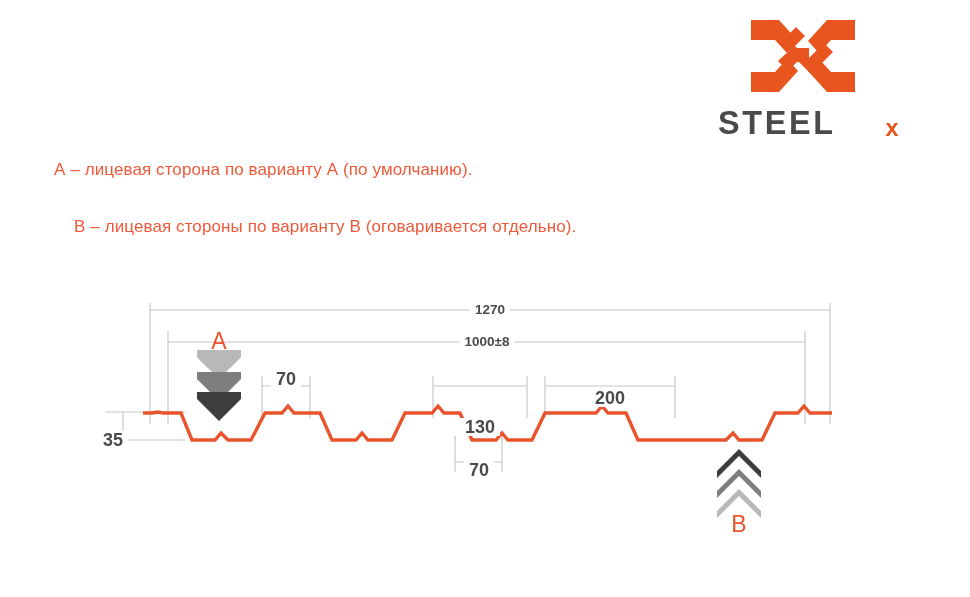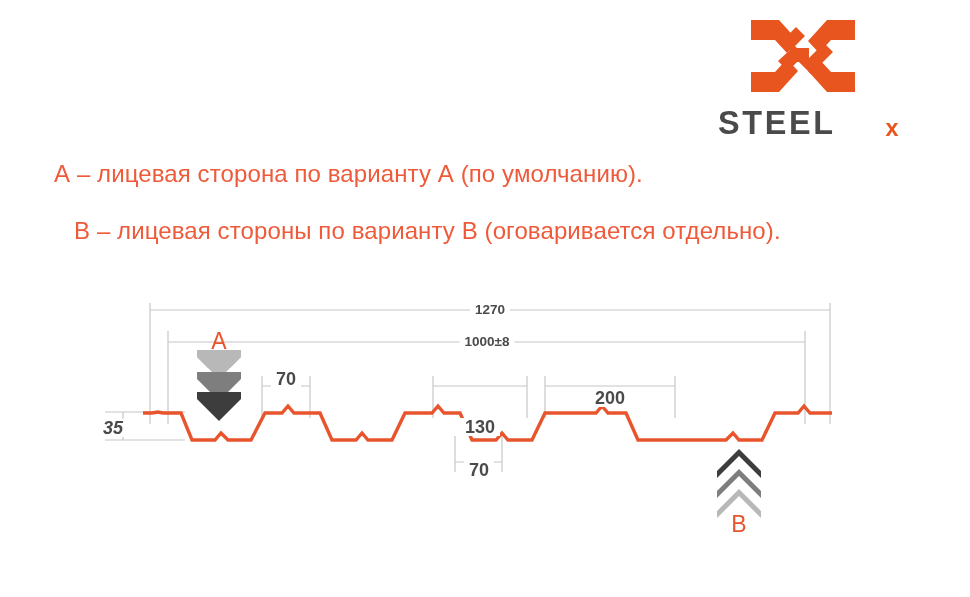--- a/index.html
+++ b/index.html
@@ -38,21 +38,21 @@
     width: 240px;
     height: 36px;
     display: block;
   }
 
   
   .desc-line {
     position: absolute;
     left: 54px;
     color: #ee5a3a;
-    font-size: 24px;
+    font-size: 17px;
     letter-spacing: 0.1px;
     white-space: nowrap;
   }
   #desc-a { top: 160px; }
   #desc-b { top: 217px; margin-left: 20px; }
 
   
   #drawing {
     position: absolute;
     left: 0;
@@ -165,16 +165,16 @@
     <path d="M717 518 L739 496 L761 518 L761 511 L739 489 L717 511 Z" fill="#B8B8B8"></path>
   </g>
 </svg>
 
 <div class="dim-label" style="left:490px; top:310px;">1270</div>
 <div class="dim-label" style="left:487px; top:342px;">1000±8</div>
 <div class="dim-label small" style="left:286px; top:379px;">70</div>
 <div class="dim-label small" style="left:480px; top:379px;margin-top:48px;">130</div>
 <div class="dim-label small" style="left:610px; top:398px;">200</div>
 <div class="dim-label small" style="left:479px; top:470px;">70</div>
-<div class="dim-label small" style="left:113px; top:428px;font-style:italic;">35</div>
+<div class="dim-label small" style="left:113px; top:440px;">35</div>
 
 <div class="marker-letter" style="left:219px; top:341px;">A</div>
 <div class="marker-letter" style="left:739px; top:524px;">B</div>
 
 </body></html>

